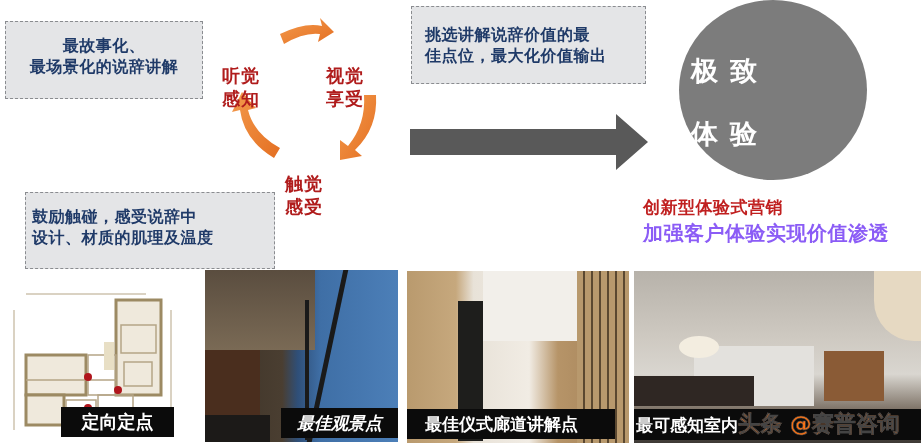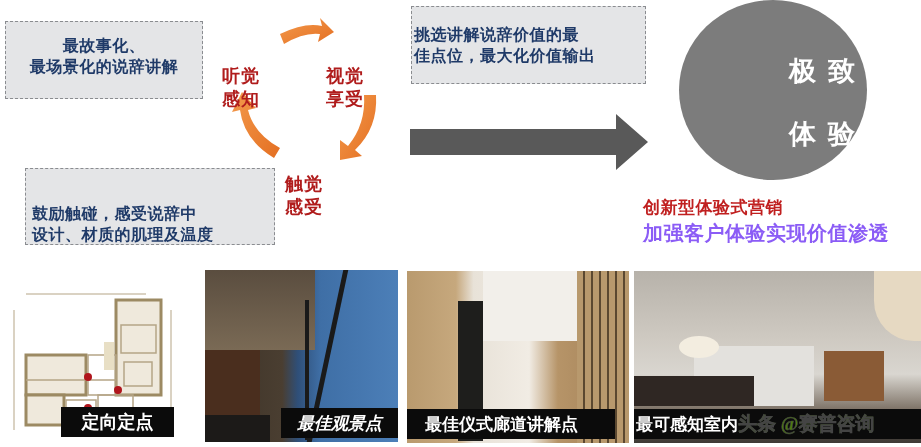--- a/index.html
+++ b/index.html
@@ -9,22 +9,22 @@
   .note-box {
     position: absolute;
     background: #e4e5e7;
     border: 1.5px dashed #8a8c90;
     color: #1f3a68;
     font-size: 16px;
     line-height: 21px;
     letter-spacing: 0.5px;
   }
   #note-story { left: 5px; top: 21px; width: 198px; height: 78px; text-align: center; padding-top: 13px; }
-  #note-value { left: 411px; top: 6px; width: 235px; height: 78px; padding-top: 17px; padding-left: 2px; text-align: left; }
-  #note-touch { left: 25px; top: 168px; width: 250px; height: 77px; padding-top: 34px; padding-left: 6px; }
+  #note-value { left: 411px; top: 6px; width: 235px; height: 78px; padding-top: 17px; padding-left: 13px; text-align: left; }
+  #note-touch { left: 25px; top: 192px; width: 250px; height: 77px; padding-top: 13px; padding-left: 6px; }
 
   .sense {
     position: absolute;
     color: #b01c1c;
     font-size: 18px;
     line-height: 23px;
     text-align: center;
     letter-spacing: 1px;
     margin-top: 27px;
   }
@@ -34,21 +34,21 @@
 
   #cycle-arrows { position: absolute; left: 200px; top: 10px; width: 200px; height: 180px; }
 
   #big-arrow { position: absolute; left: 410px; top: 114px; width: 238px; height: 56px; }
 
   #circle {
     position: absolute; left: 679px; top: 0px; width: 188px; height: 180px;
     border-radius: 50%; background: #7c7c7c;
   }
   #circle .c-line {
-    position: absolute; left: 0; width: 100%; text-align: right;
+    position: absolute; left: 0; width: 100%; text-align: left;
     color: #ffffff; font-size: 27px; letter-spacing: 12px; padding-left: 12px;
   }
   #circle .c-line1 { top: 53px; }
   #circle .c-line2 { top: 116px; }
 
   #marketing-title { position: absolute; left: 643px; top: 196px; color: #c01f1f; font-size: 17px; letter-spacing: 0.5px; }
   #marketing-sub { position: absolute; left: 643px; top: 220px; color: #8b5cf6; font-size: 20px; letter-spacing: 0.5px; }
 
   .photo { position: absolute; overflow: hidden; }
   .photo .caption {
@@ -81,21 +81,21 @@
 
   
   #photo-living { left: 634px; top: 271px; width: 287px; height: 172px;
     background: linear-gradient(180deg, #b7b2aa 0%, #cfcac2 40%, #d9d6d0 60%, #6a5d50 85%, #3e3a36 100%); }
   #photo-living .wall { position: absolute; left: 60px; top: 75px; width: 120px; height: 60px; background: #e3e1dd; }
   #photo-living .lamp { position: absolute; left: 45px; top: 65px; width: 40px; height: 22px; border-radius: 50%; background: #f3ede0; }
   #photo-living .wood { position: absolute; left: 190px; top: 80px; width: 60px; height: 50px; background: #8a5b36; }
   #photo-living .shade { position: absolute; left: 240px; top: 0; width: 50px; height: 70px; border-radius: 0 0 0 40px; background: #e6d9c2; }
   #photo-living .table { position: absolute; left: 0; top: 105px; width: 120px; height: 30px; background: #2f2723; }
   #photo-living .caption { left: 0; top: 138px; width: 287px; padding-left: 2px; }
-  #photo-living .watermark { color: #4d7c0f; font-size: 19px; font-family: Liberation Serif, serif; -webkit-text-stroke: 0.6px #444; }
+  #photo-living .watermark { color: #f97316; font-size: 22px; -webkit-text-stroke: 0.6px #444; }
 </style>
 </head>
 <body>
 
 <div id="note-story" class="note-box">
   <div>最故事化、</div>
   <div>最场景化的说辞讲解</div>
 </div>
 
 <div id="note-value" class="note-box">

